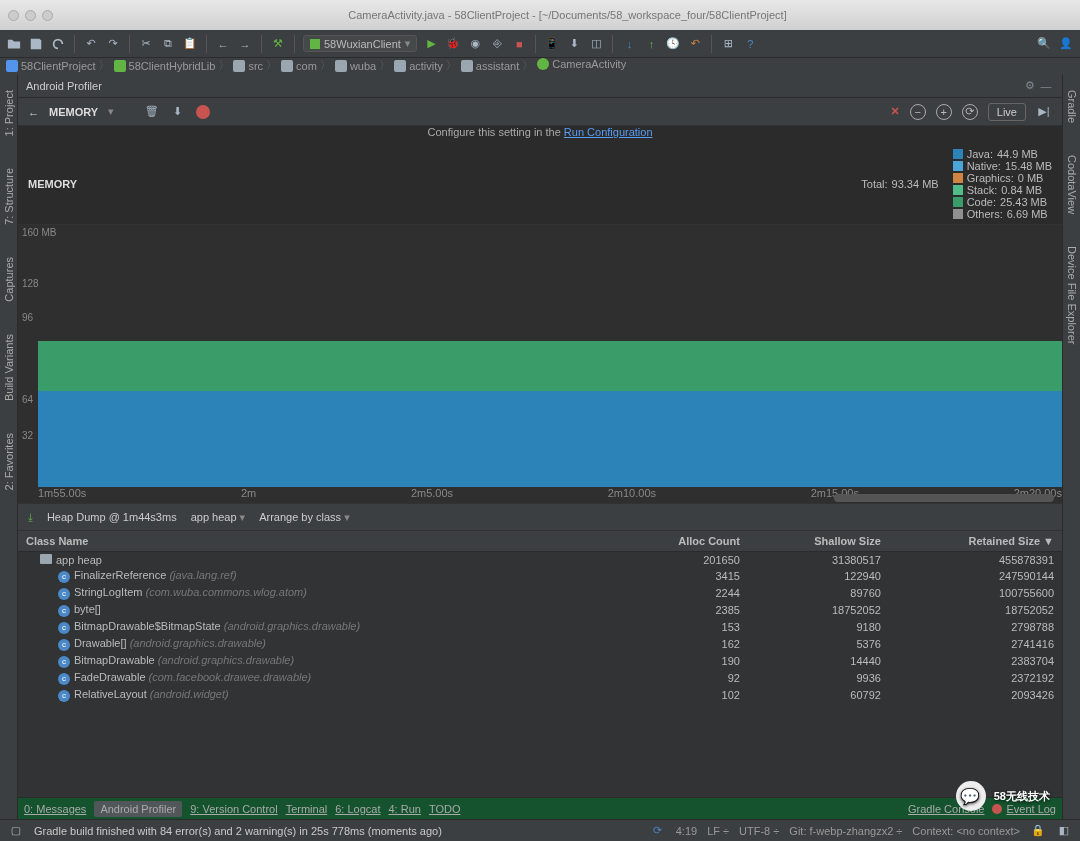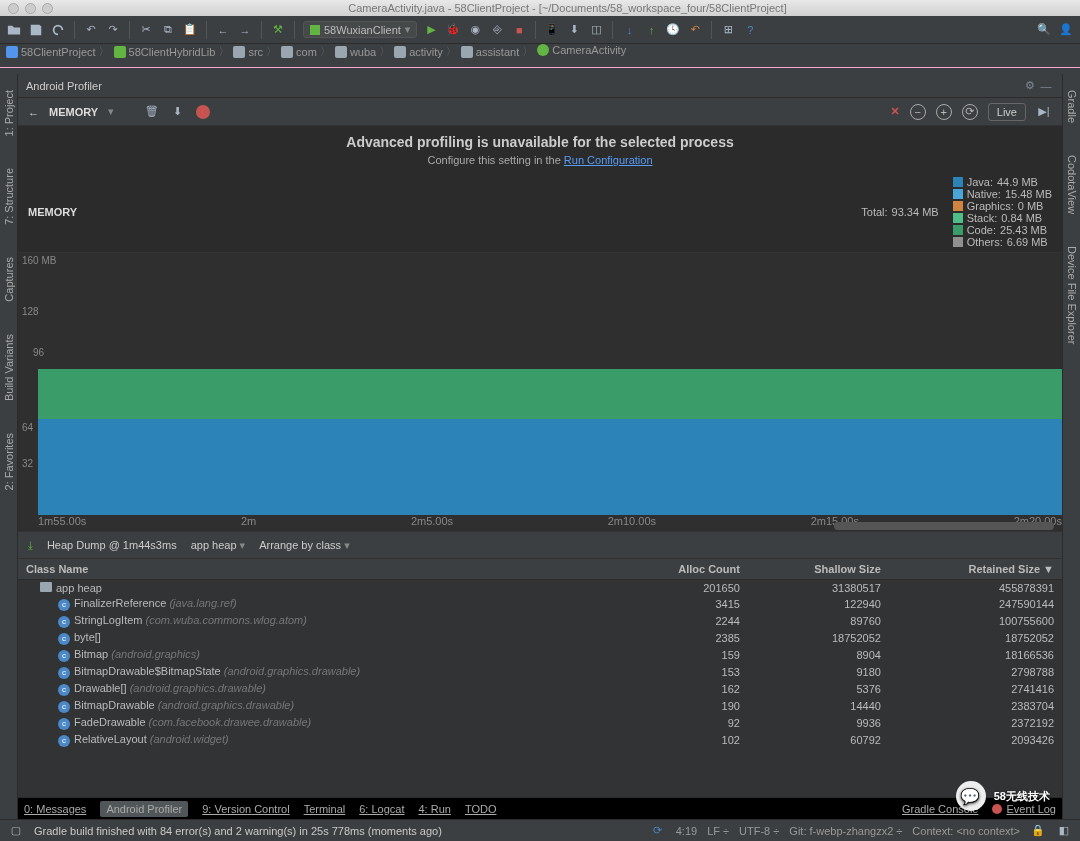--- a/index.html
+++ b/index.html
@@ -1,18 +1,18 @@
 <!DOCTYPE html>
 <html><head>
 <meta charset="utf-8">
 <style>
 * { margin: 0; padding: 0; box-sizing: border-box; font-family: -apple-system, "Segoe UI", Arial, sans-serif; font-size: 11px; }
 body { background: #3c3f41; color: #bbbbbb; overflow: hidden; }
 
-.os-titlebar { height: 16px; background: linear-gradient(#e8e8e8, #d0d0d0); display: flex; align-items: center; padding: 0 8px; color: #666; }
+.os-titlebar { height: 30px; background: linear-gradient(#e8e8e8, #d0d0d0); display: flex; align-items: center; padding: 0 8px; color: #666; }
 .traffic-lights { display: flex; gap: 6px; margin-right: 10px; }
 .traffic-lights span { width: 11px; height: 11px; border-radius: 50%; background: #ccc; border: 1px solid #aaa; }
 .title-center { flex: 1; text-align: center; color: #777; }
 
 .toolbar { height: 28px; display: flex; align-items: center; gap: 6px; padding: 0 6px; border-bottom: 1px solid #2b2b2b; background: #3c3f41; }
 .ico { width: 16px; height: 16px; display: inline-flex; align-items: center; justify-content: center; color: #a9b7c6; cursor: pointer; }
 .ico svg { width: 14px; height: 14px; }
 .tb-sep { width: 1px; height: 18px; background: #555; margin: 0 2px; }
 .run-config { display: flex; align-items: center; border: 1px solid #555; padding: 1px 6px; border-radius: 3px; background: #45494a; }
 .run-config .caret { margin-left: 4px; color: #888; }
@@ -72,21 +72,21 @@
 thead th{ background:#3c3f41; text-align:left; padding:4px 8px; color:#bbb; border-bottom:1px solid #2b2b2b; position:sticky; top:0;}
 thead th.num{ text-align:right;}
 tbody td{ padding:1.5px 8px; color:#bbb;}
 tbody td.num{ text-align:right; font-variant-numeric: tabular-nums;}
 .cls-ico{ width:12px;height:12px;border-radius:50%;background:#4a88c7;display:inline-block;margin-right:4px; font-size:8px; color:#fff; text-align:center; line-height:12px;}
 .pkg{ color:#777; font-style:italic;}
 .folder-ico{ width:12px;height:10px;background:#9aa7b0;display:inline-block;margin-right:4px; border-radius:1px;}
 .indent1{ padding-left:22px;}
 .indent2{ padding-left:40px;}
 
-.bottom-tabs{ position:absolute; left:18px; right:18px; bottom:22px; height:22px; background:#000000; border-top:1px solid #2b2b2b; display:flex; align-items:center; padding:0 6px; gap:14px;}
+.bottom-tabs{ position:absolute; left:18px; right:18px; bottom:22px; height:22px; background:#14532d; border-top:1px solid #2b2b2b; display:flex; align-items:center; padding:0 6px; gap:8px;}
 .btab{ display:flex; align-items:center; gap:4px; color:#aaa; cursor:pointer; text-decoration:underline;}
 .btab.active{ background:#515658; padding:2px 6px; text-decoration:none; border-radius:2px;}
 .btab-right{ margin-left:auto;}
 .dot-r{ width:10px;height:10px;border-radius:50%;background:#c75450;display:inline-block;}
 
 .status{ position:absolute; left:0; right:0; bottom:0; height:22px; background:#3c3f41; border-top:1px solid #2b2b2b; display:flex; align-items:center; padding:0 8px; color:#999; gap:10px;}
 .status .stretch{flex:1;}
 .status .warn{ color:#c9c9c9;}
 
 .watermark{ position:absolute; right:30px; bottom:30px; display:flex; align-items:center; gap:8px; color:#fff; text-shadow:0 1px 3px rgba(0,0,0,.8); font-size:20px; font-weight:600; pointer-events:none;}
@@ -233,21 +233,20 @@
     <span class="rec"></span>
     <span class="room"></span>
     <span class="x">✕</span>
     <span class="circ">−</span>
     <span class="circ">+</span>
     <span class="circ">⟳</span>
     <span class="live-btn">Live</span>
     <span class="ico">▶|</span>
   </div>
 
-  <div class="adv-msg">Advanced profiling is unavailable for the selected process</div>
   <div class="adv-sub">
     <span>Configure this setting in the </span><a>Run Configuration</a>
   </div>
 
   <div class="legend-row">
     <span class="mem-label">MEMORY</span>
     <span class="flex"></span>
     <span class="kv">
         <span>Total:</span>
         <span>93.34 MB</span>
@@ -282,21 +281,21 @@
           <span class="sw" style="background:#909090"></span>
           <span>Others:</span>
           <span>6.69 MB</span>
         </span>
       </span>
   </div>
 
   <div class="chart" id="chart">
       <div class="ylab" style="top: 2px;">160 MB</div>
       <div class="ylab" style="top: 52.8px;">128</div>
-      <div class="ylab" style="top: 94px; margin-left: 11px;">96</div>
+      <div class="ylab" style="top: 87px;">96</div>
       <div class="ylab" style="top: 169px;">64</div>
       <div class="ylab" style="top: 205.2px;">32</div>
       <div class="band" style="top: 116px; height: 50px; background: rgb(58, 156, 104);"></div>
       <div class="band" style="top: 166px; height: 96px; background: rgb(43, 131, 184);"></div>
       <div class="xticks">
         <span>1m55.00s</span>
         <span>2m</span>
         <span>2m5.00s</span>
         <span>2m10.00s</span>
         <span>2m15.00s</span>
@@ -341,26 +340,20 @@
             <td class="num">89760</td>
             <td class="num">100755600</td>
           </tr>
           <tr>
             <td class="indent2"><span class="cls-ico">c</span>byte[] <span class="pkg"></span></td>
             <td class="num">2385</td>
             <td class="num">18752052</td>
             <td class="num">18752052</td>
           </tr>
           <tr>
-            <td class="indent2"><span class="cls-ico">c</span>Bitmap <span class="pkg">(android.graphics)</span></td>
-            <td class="num">159</td>
-            <td class="num">8904</td>
-            <td class="num">18166536</td>
-          </tr>
-          <tr>
             <td class="indent2"><span class="cls-ico">c</span>BitmapDrawable$BitmapState <span class="pkg">(android.graphics.drawable)</span></td>
             <td class="num">153</td>
             <td class="num">9180</td>
             <td class="num">2798788</td>
           </tr>
           <tr>
             <td class="indent2"><span class="cls-ico">c</span>Drawable[] <span class="pkg">(android.graphics.drawable)</span></td>
             <td class="num">162</td>
             <td class="num">5376</td>
             <td class="num">2741416</td>

